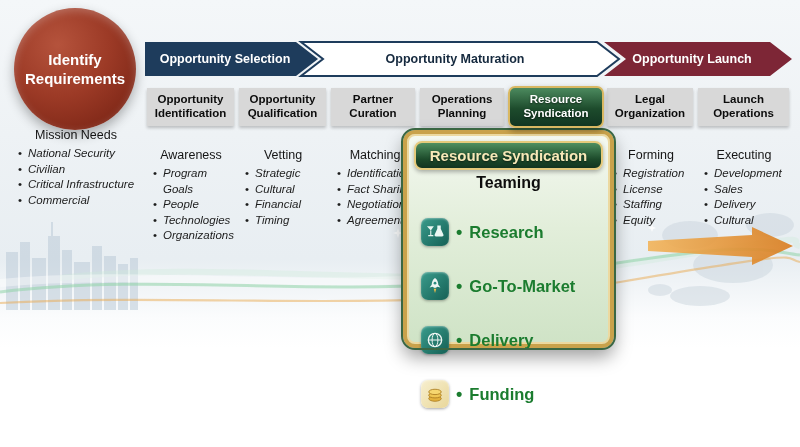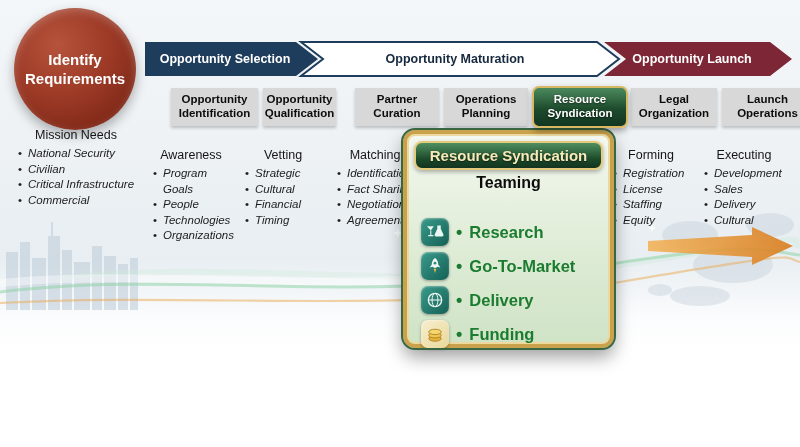--- a/index.html
+++ b/index.html
@@ -20,23 +20,23 @@
   
   .phase-label { position:absolute; top:42px; height:34px; display:flex; align-items:center; justify-content:center;
      font-weight:bold; font-size:12.5px; z-index:3; white-space:nowrap; }
   .phase-1 { left:145px; width:160px; color:#ffffff; }
   .phase-2 { left:310px; width:290px; color:#15293e; }
   .phase-3 { left:608px; width:168px; color:#ffffff; }
 
   
   .stage-header { position:absolute; top:88px; height:38px; background:#d8d8d8; color:#0c0c0c;
      font-weight:bold; font-size:11.5px; line-height:1.2; display:flex; align-items:center; justify-content:center;
-     text-align:center; padding:2px 3px; box-shadow:0 2px 3px rgba(0,0,0,.22); z-index:3;margin-left:24px; }
+     text-align:center; padding:2px 3px; box-shadow:0 2px 3px rgba(0,0,0,.22); z-index:3; }
   .sh-1 { left:147px; width:87px; }
-  .sh-2 { left:239px; width:73px; }
+  .sh-2 { left:239px; width:87px; }
   .sh-3 { left:331px; width:84px; }
   .sh-4 { left:420px; width:84px; }
   .sh-6 { left:607px; width:86px; }
   .sh-7 { left:698px; width:91px; }
   .stage-header.green { left:508px; top:86px; width:96px; height:42px; border-radius:7px;
      background:linear-gradient(180deg,#4c8a5e 0%,#1d4b2c 55%,#123622 100%);
      border:2px solid #d9b863; color:#ffffff; text-shadow:0 1px 2px rgba(0,0,0,.6);
      box-shadow:0 3px 6px rgba(0,0,0,.35); z-index:6; }
 
   
@@ -55,21 +55,21 @@
   
   .callout { position:absolute; left:403px; top:130px; width:211px; height:218px; border-radius:12px;
      background:linear-gradient(180deg,#f4f8f0 0%,#e2eeda 45%,#cfe3c6 100%);
      border:4px solid #c9a24b; outline:2px solid #3a6743;
      box-shadow:0 9px 18px rgba(0,0,0,.38), inset 0 0 0 2px #ecd9a0; z-index:5; }
   .callout-header { margin:7px 7px 4px; border:2px solid #e5ca7c; border-radius:8px;
      background:linear-gradient(180deg,#4f8f60 0%,#1c4a2a 65%,#123420 100%);
      color:#f7e9b8; font-weight:bold; font-size:15px; text-align:center; padding:4px 2px;
      text-shadow:0 1px 2px rgba(0,0,0,.55); box-shadow:0 2px 4px rgba(0,0,0,.3); }
   .callout-subtitle { text-align:center; font-weight:bold; font-size:16px; color:#0d0d0d; margin:3px 0 23px; }
-  .callout-item { display:flex; align-items:center; gap:7px; padding-left:14px; height:34px; }
+  .callout-item { display:flex; align-items:center; gap:7px; padding-left:14px; height:34px;margin-top:20px; }
   .tile { width:28px; height:28px; border-radius:7px; flex:none; display:flex; align-items:center; justify-content:center;
      box-shadow:0 1px 3px rgba(0,0,0,.35), inset 0 1px 2px rgba(255,255,255,.35); }
   .tile-teal { background:linear-gradient(135deg,#3a9c8c 0%,#156055 100%); }
   .tile-gold { background:linear-gradient(135deg,#f7efcf 0%,#e9d79a 100%); }
   .callout-item .bullet { font-weight:bold; font-size:18px; color:#1b7c2f; line-height:1; }
   .callout-item .bullet::before { content:"•"; }
   .callout-item .label { font-weight:bold; font-size:16.5px; color:#1b7c2f; }
 </style>
 </head>
 <body>

